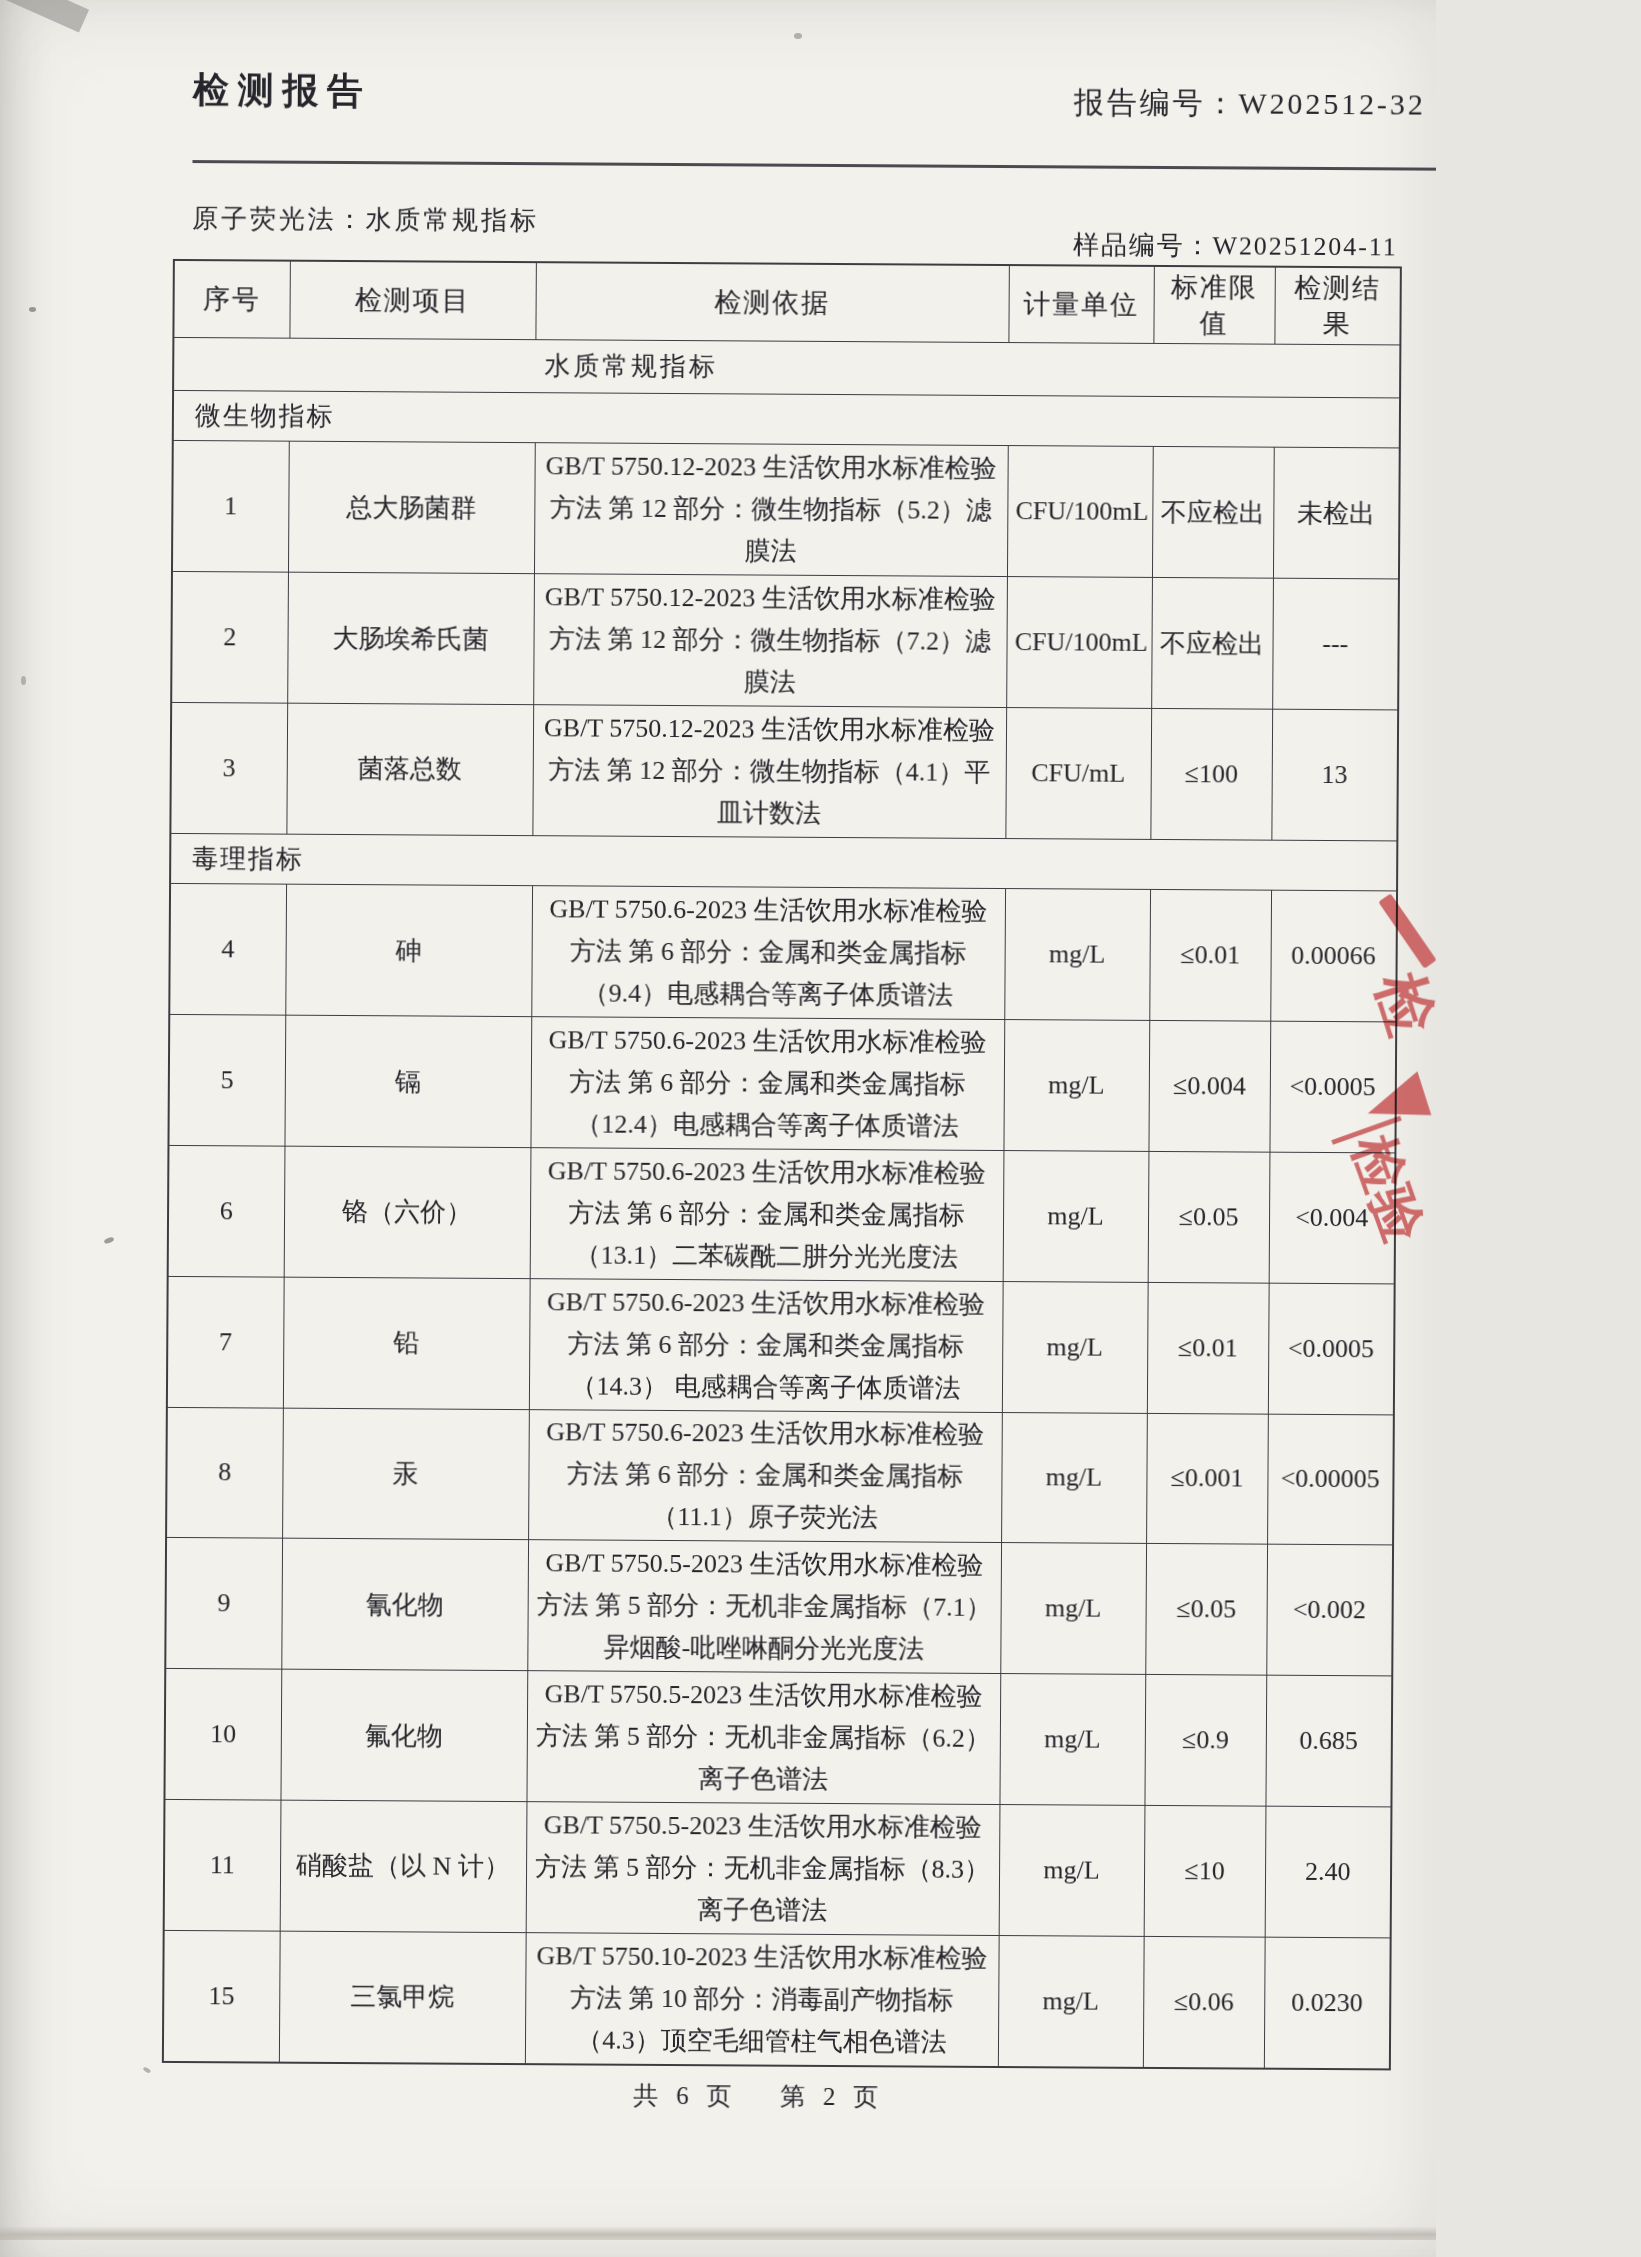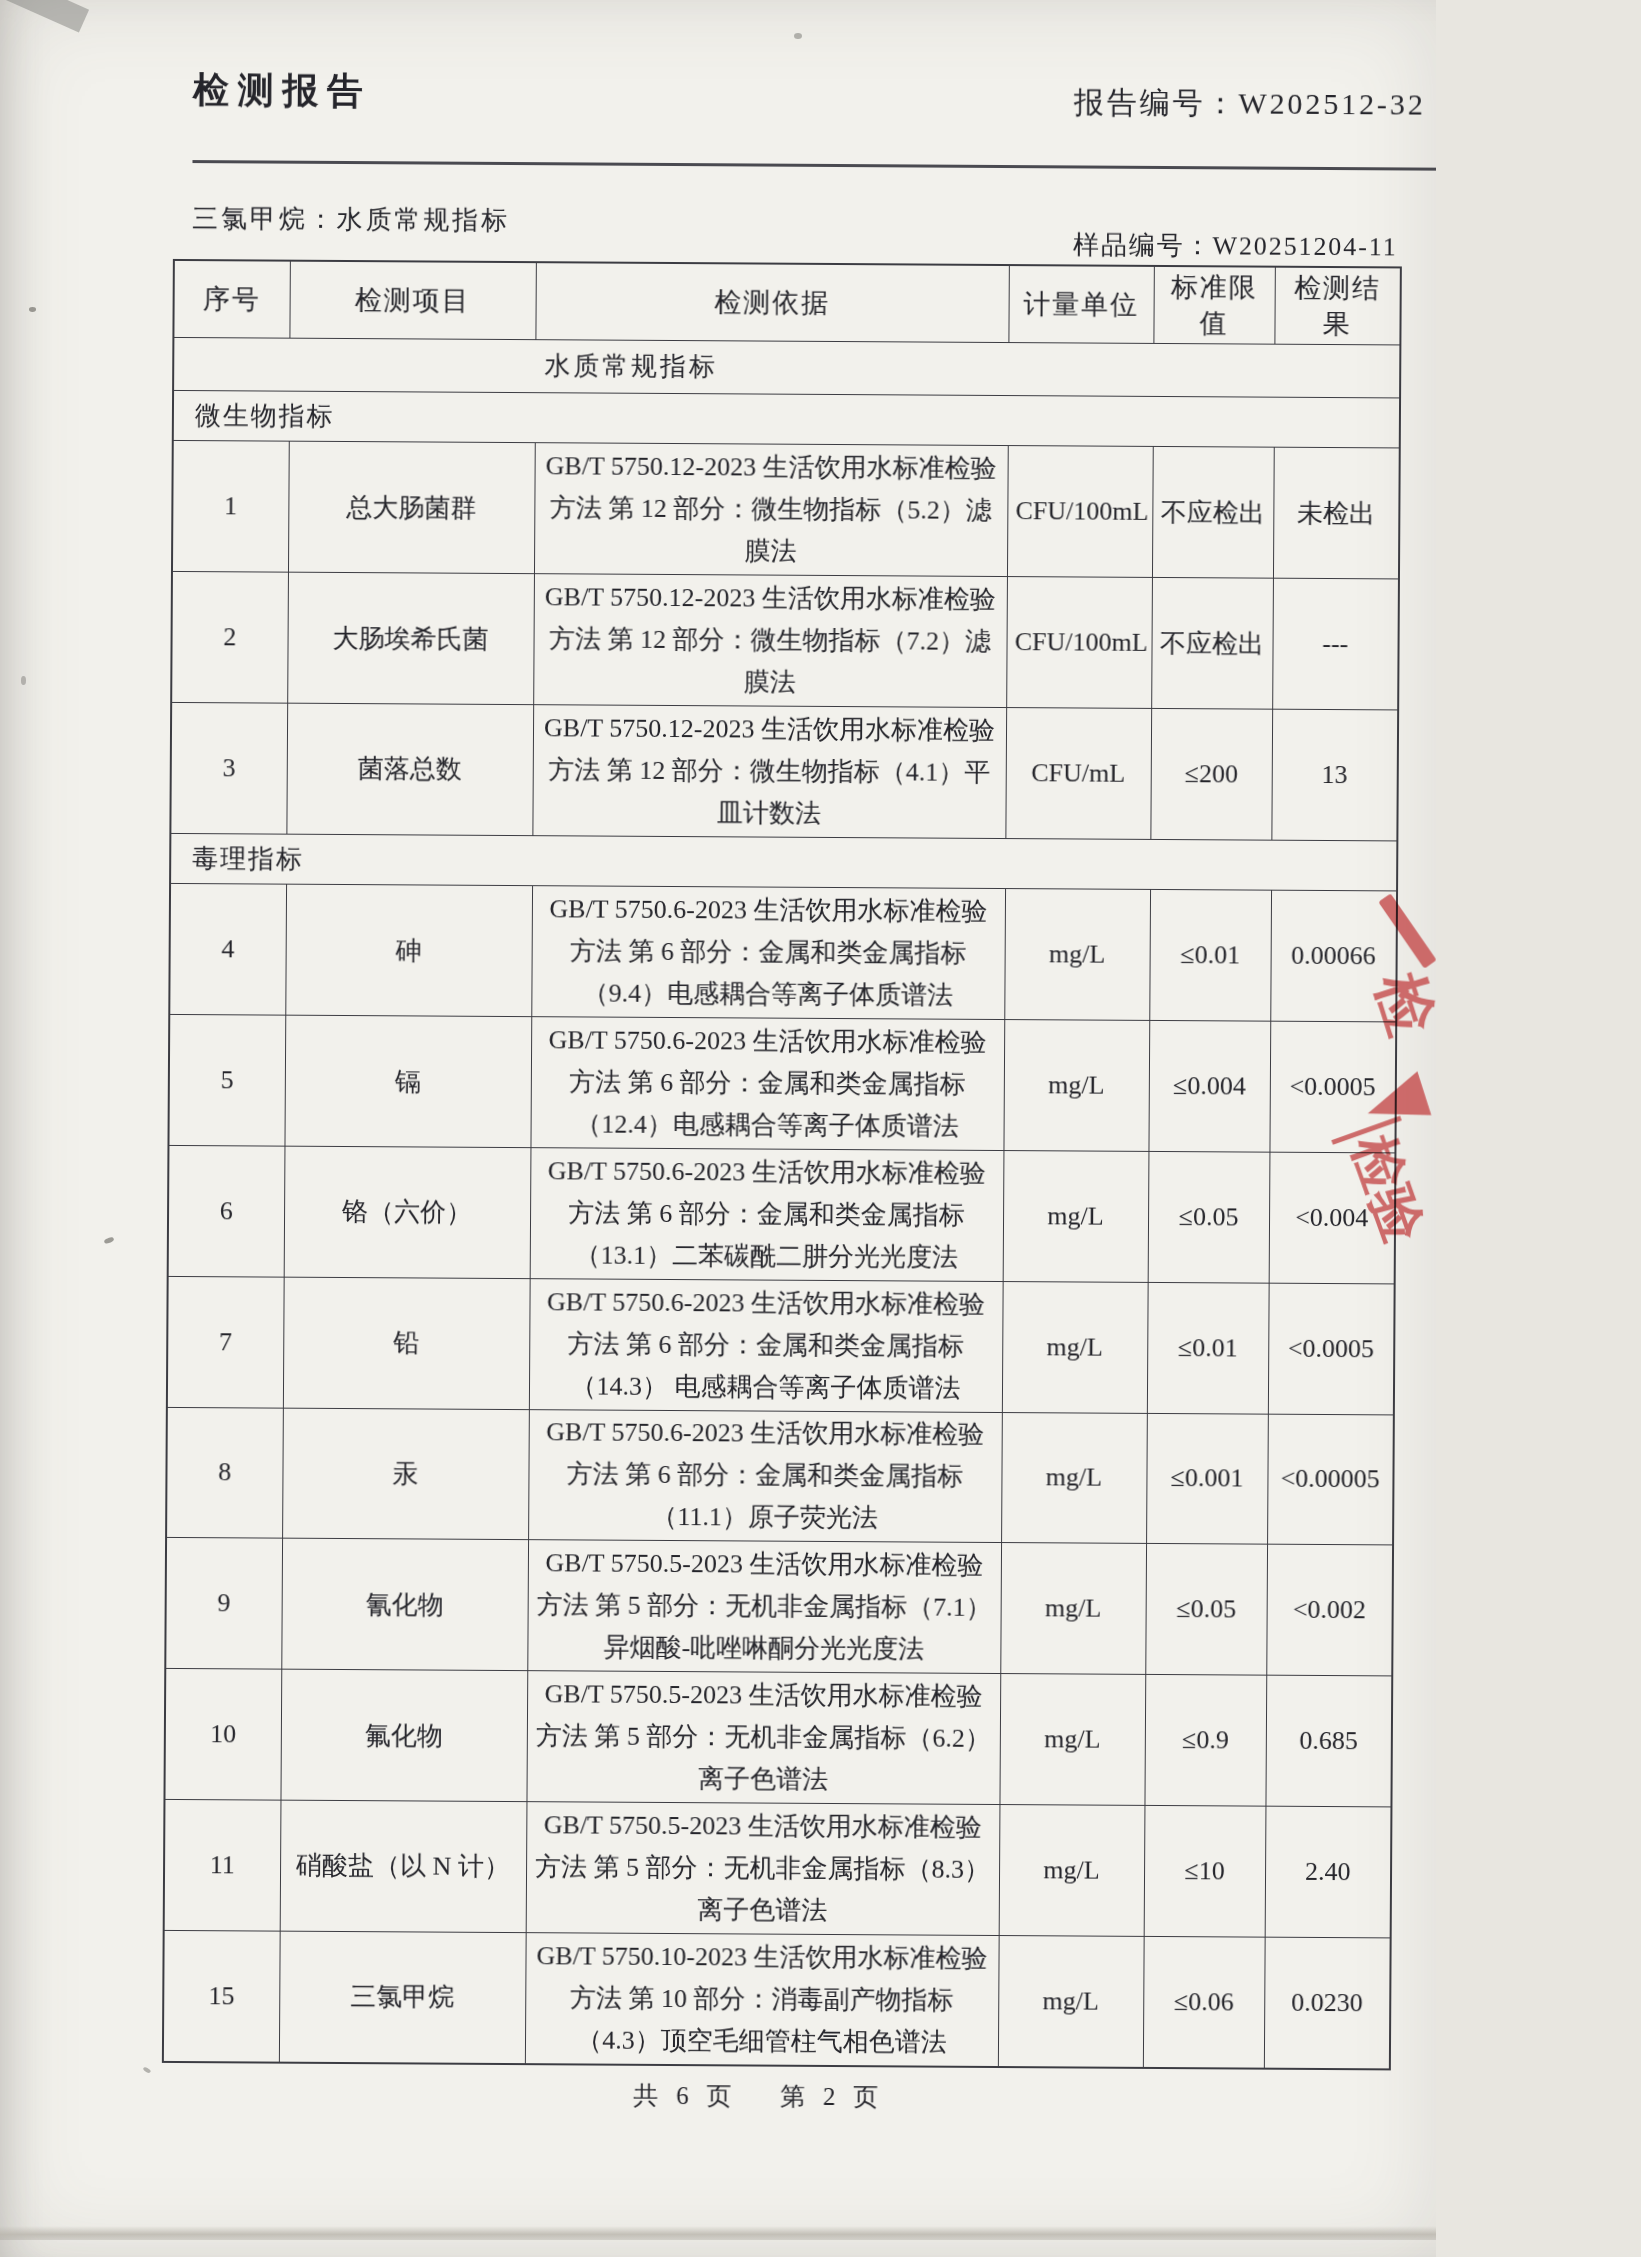--- a/index.html
+++ b/index.html
@@ -141,21 +141,21 @@
   <div class="bottom-edge"></div>
 
   <div class="content">
 
     <div class="doc-title">检测报告</div>
 
     <div class="report-no"><span>报告编号：</span><span>W202512-32</span></div>
 
     <div class="head-rule"></div>
 
-    <div class="sampling-line"><span>三氯甲烷：</span><span>水质常规指标</span></div>
+    <div class="sampling-line"><span>原子荧光法：</span><span>水质常规指标</span></div>
 
     <div class="sample-no"><span>样品编号：</span><span>W20251204-11</span></div>
 
     <table class="report">
       <colgroup>
         <col style="width:116px">
           <col style="width:246px">
           <col style="width:473px">
         <col style="width:145px">
           <col style="width:121px">
@@ -192,21 +192,21 @@
             <td class="c-basis">GB/T 5750.12-2023 生活饮用水标准检验方法 第 12 部分：微生物指标（7.2）滤膜法</td>
             <td class="c-unit">CFU/100mL</td>
             <td class="c-limit">不应检出</td>
             <td class="c-result">---</td>
           </tr>
           <tr class="data-row">
             <td class="c-no">3</td>
             <td class="c-item">菌落总数</td>
             <td class="c-basis">GB/T 5750.12-2023 生活饮用水标准检验方法 第 12 部分：微生物指标（4.1）平皿计数法</td>
             <td class="c-unit">CFU/mL</td>
-            <td class="c-limit">≤200</td>
+            <td class="c-limit">≤100</td>
             <td class="c-result">13</td>
           </tr>
           <tr class="section-row">
             <td colspan="6">毒理指标</td>
           </tr>
           <tr class="data-row">
             <td class="c-no">4</td>
             <td class="c-item">砷</td>
             <td class="c-basis">GB/T 5750.6-2023 生活饮用水标准检验方法 第 6 部分：金属和类金属指标（9.4）电感耦合等离子体质谱法</td>
             <td class="c-unit">mg/L</td>

